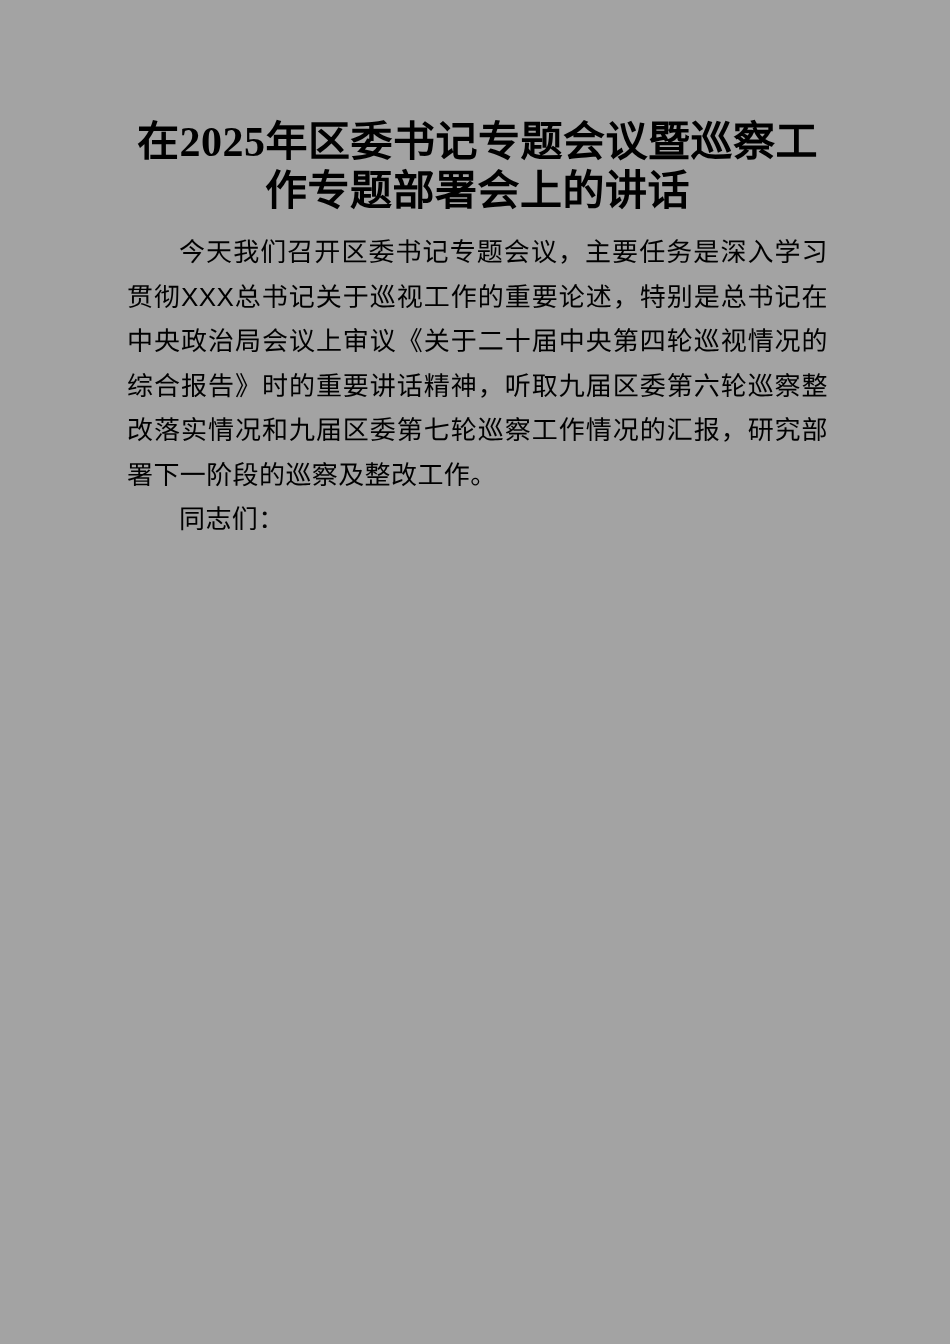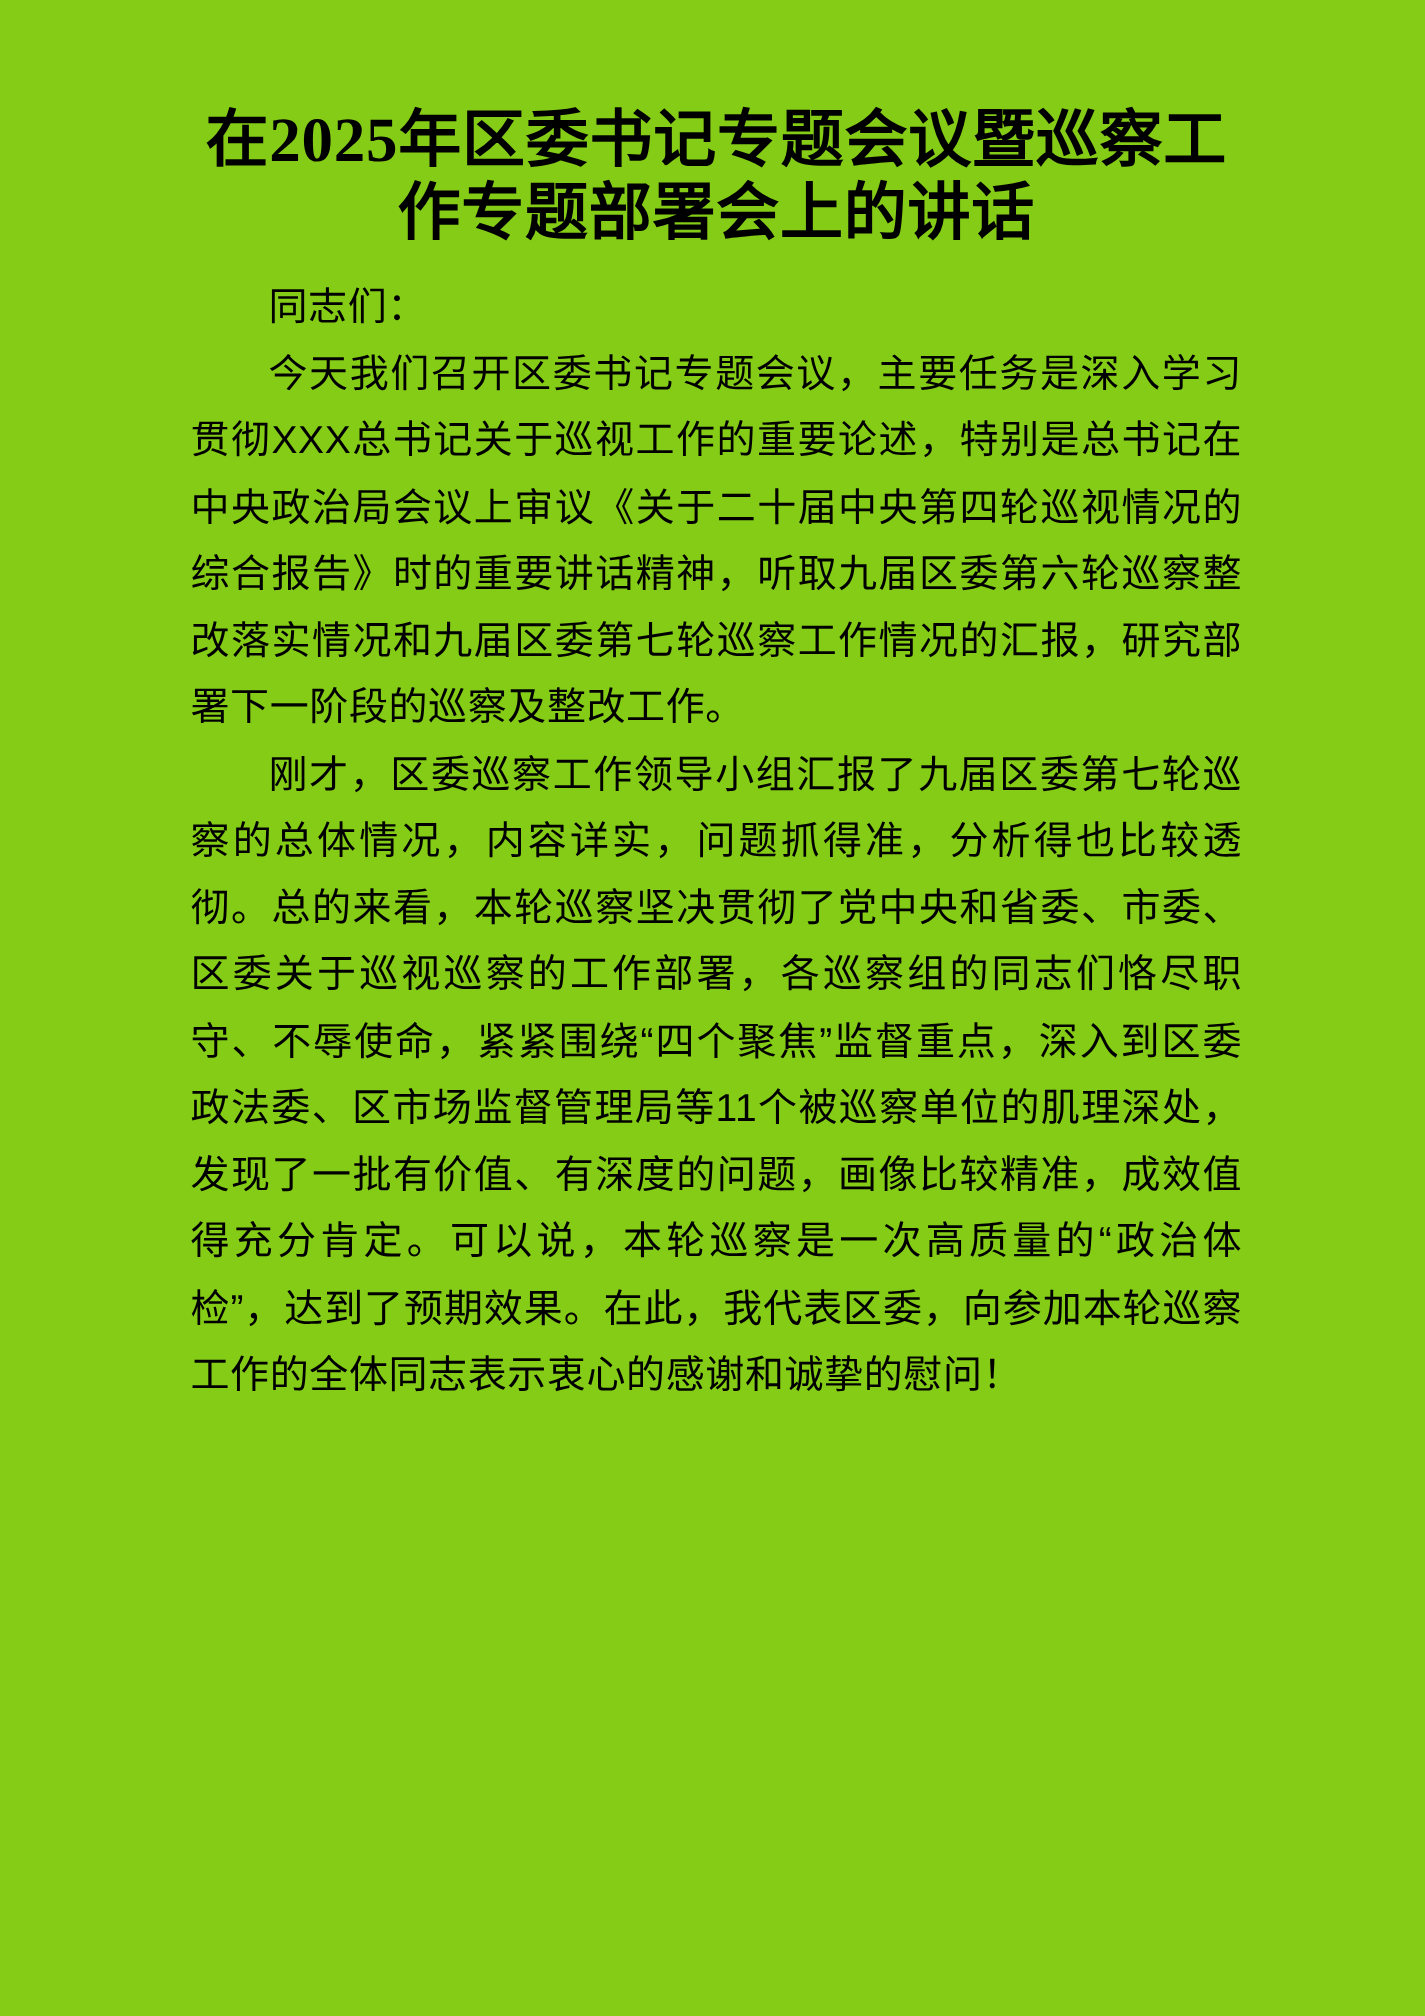--- a/index.html
+++ b/index.html
@@ -13,22 +13,22 @@
       height: 1344px;
       overflow: hidden;
       color: #000000;
       font-family: "Liberation Sans", "DejaVu Sans", sans-serif;
     }
     
     .page {
       box-sizing: border-box;
       width: 950px;
       height: 1344px;
-      padding: 70px 122px 0 127px;
-      background: #84cc16;
+      padding: 118px 122px 0 127px;
+      background: #a3a3a3;
     }
     
     .doc-title {
       margin: 0 0 14px 0;
       font-family: "Liberation Serif", "DejaVu Serif", serif;
       font-weight: 700;
       font-size: 42px;
       line-height: 49px;
       text-align: center;
       letter-spacing: 0.5px;
@@ -43,19 +43,18 @@
       letter-spacing: 0.4px;
       word-break: break-all;
     }
   </style>
 </head>
 <body>
 
 <div class="page">
   <h1 class="doc-title">在2025年区委书记专题会议暨巡察工作专题部署会上的讲话</h1>
 
+  <p class="doc-para">今天我们召开区委书记专题会议，主要任务是深入学习贯彻XXX总书记关于巡视工作的重要论述，特别是总书记在中央政治局会议上审议《关于二十届中央第四轮巡视情况的综合报告》时的重要讲话精神，听取九届区委第六轮巡察整改落实情况和九届区委第七轮巡察工作情况的汇报，研究部署下一阶段的巡察及整改工作。</p>
+
   <p class="doc-para">同志们：</p>
 
-  <p class="doc-para">今天我们召开区委书记专题会议，主要任务是深入学习贯彻XXX总书记关于巡视工作的重要论述，特别是总书记在中央政治局会议上审议《关于二十届中央第四轮巡视情况的综合报告》时的重要讲话精神，听取九届区委第六轮巡察整改落实情况和九届区委第七轮巡察工作情况的汇报，研究部署下一阶段的巡察及整改工作。</p>
-
-  <p class="doc-para">刚才，区委巡察工作领导小组汇报了九届区委第七轮巡察的总体情况，内容详实，问题抓得准，分析得也比较透彻。总的来看，本轮巡察坚决贯彻了党中央和省委、市委、区委关于巡视巡察的工作部署，各巡察组的同志们恪尽职守、不辱使命，紧紧围绕“四个聚焦”监督重点，深入到区委政法委、区市场监督管理局等11个被巡察单位的肌理深处，发现了一批有价值、有深度的问题，画像比较精准，成效值得充分肯定。可以说，本轮巡察是一次高质量的“政治体检”，达到了预期效果。在此，我代表区委，向参加本轮巡察工作的全体同志表示衷心的感谢和诚挚的慰问！</p>
 
 </div>
 
 </body></html>

